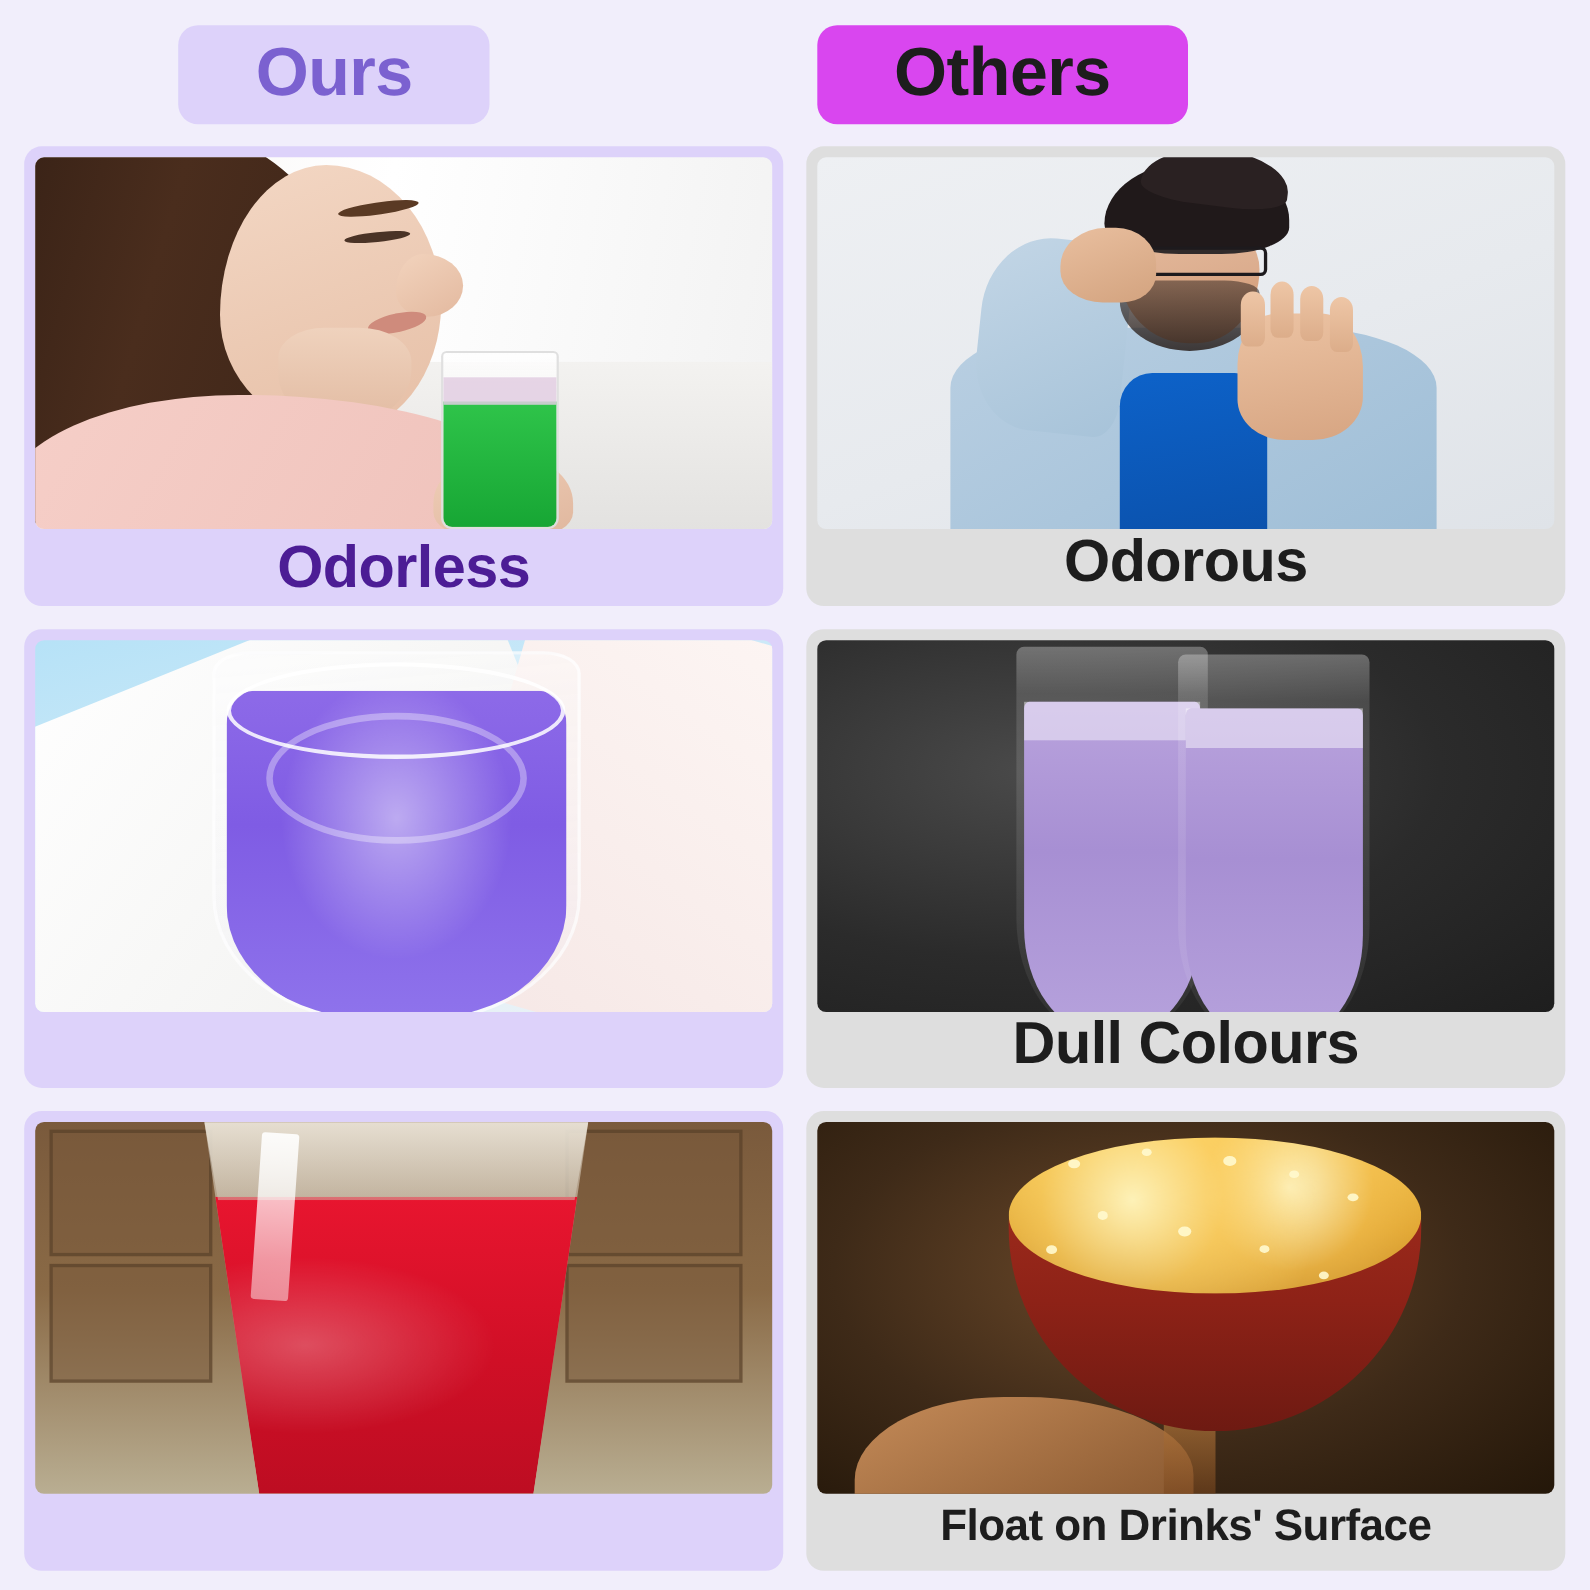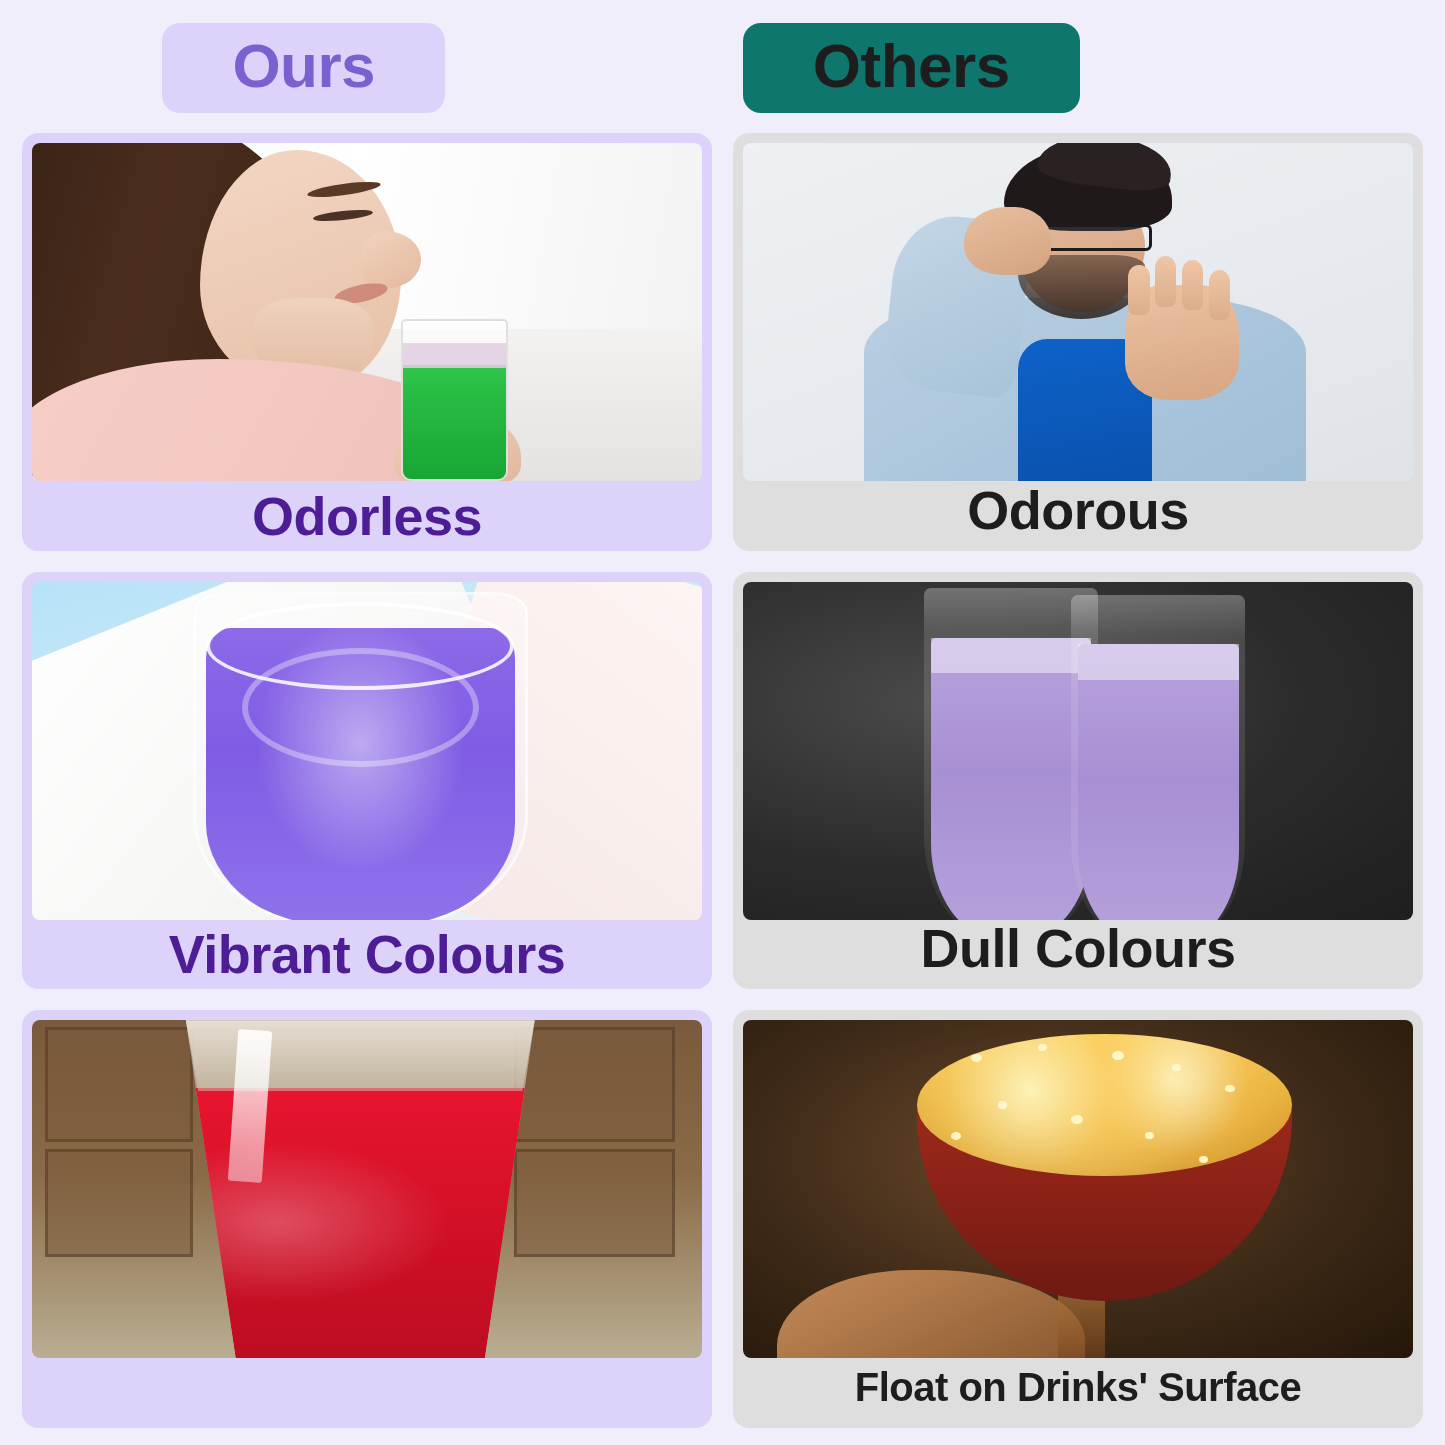--- a/index.html
+++ b/index.html
@@ -40,21 +40,21 @@
     font-size: 62px;
     font-weight: bold;
     line-height: 1.08;
     letter-spacing: -0.5px;
   }
   .pill-ours {
     background: #ddd2fa;
     color: #7b61d0;
   }
   .pill-others {
-    background: #0f766e;
+    background: #d946ef;
     color: #1d1d1d;
   }
 
   
   .grid {
     position: absolute;
     top: 133px;
     left: 22px;
     width: 1401px;
     height: 1295px;
@@ -396,21 +396,20 @@
     <div class="card card-ours">
       <div class="photo ph-purple">
         <div class="p-paper"></div>
         <div class="p-paper2"></div>
         <div class="p-glass">
           <div class="p-liquid"></div>
           <div class="p-swirl"></div>
         </div>
         <div class="p-rim" style="left:26%;top:6%;width:46%;"></div>
       </div>
-      <div class="caption cap-ours">Vibrant Colours</div>
     </div>
 
     <div class="card card-others">
       <div class="photo ph-dull">
         <div class="flute f1">
           <div class="f-liq"></div>
           <div class="f-fizz"></div>
         </div>
         <div class="flute f2">
           <div class="f-liq"></div>

